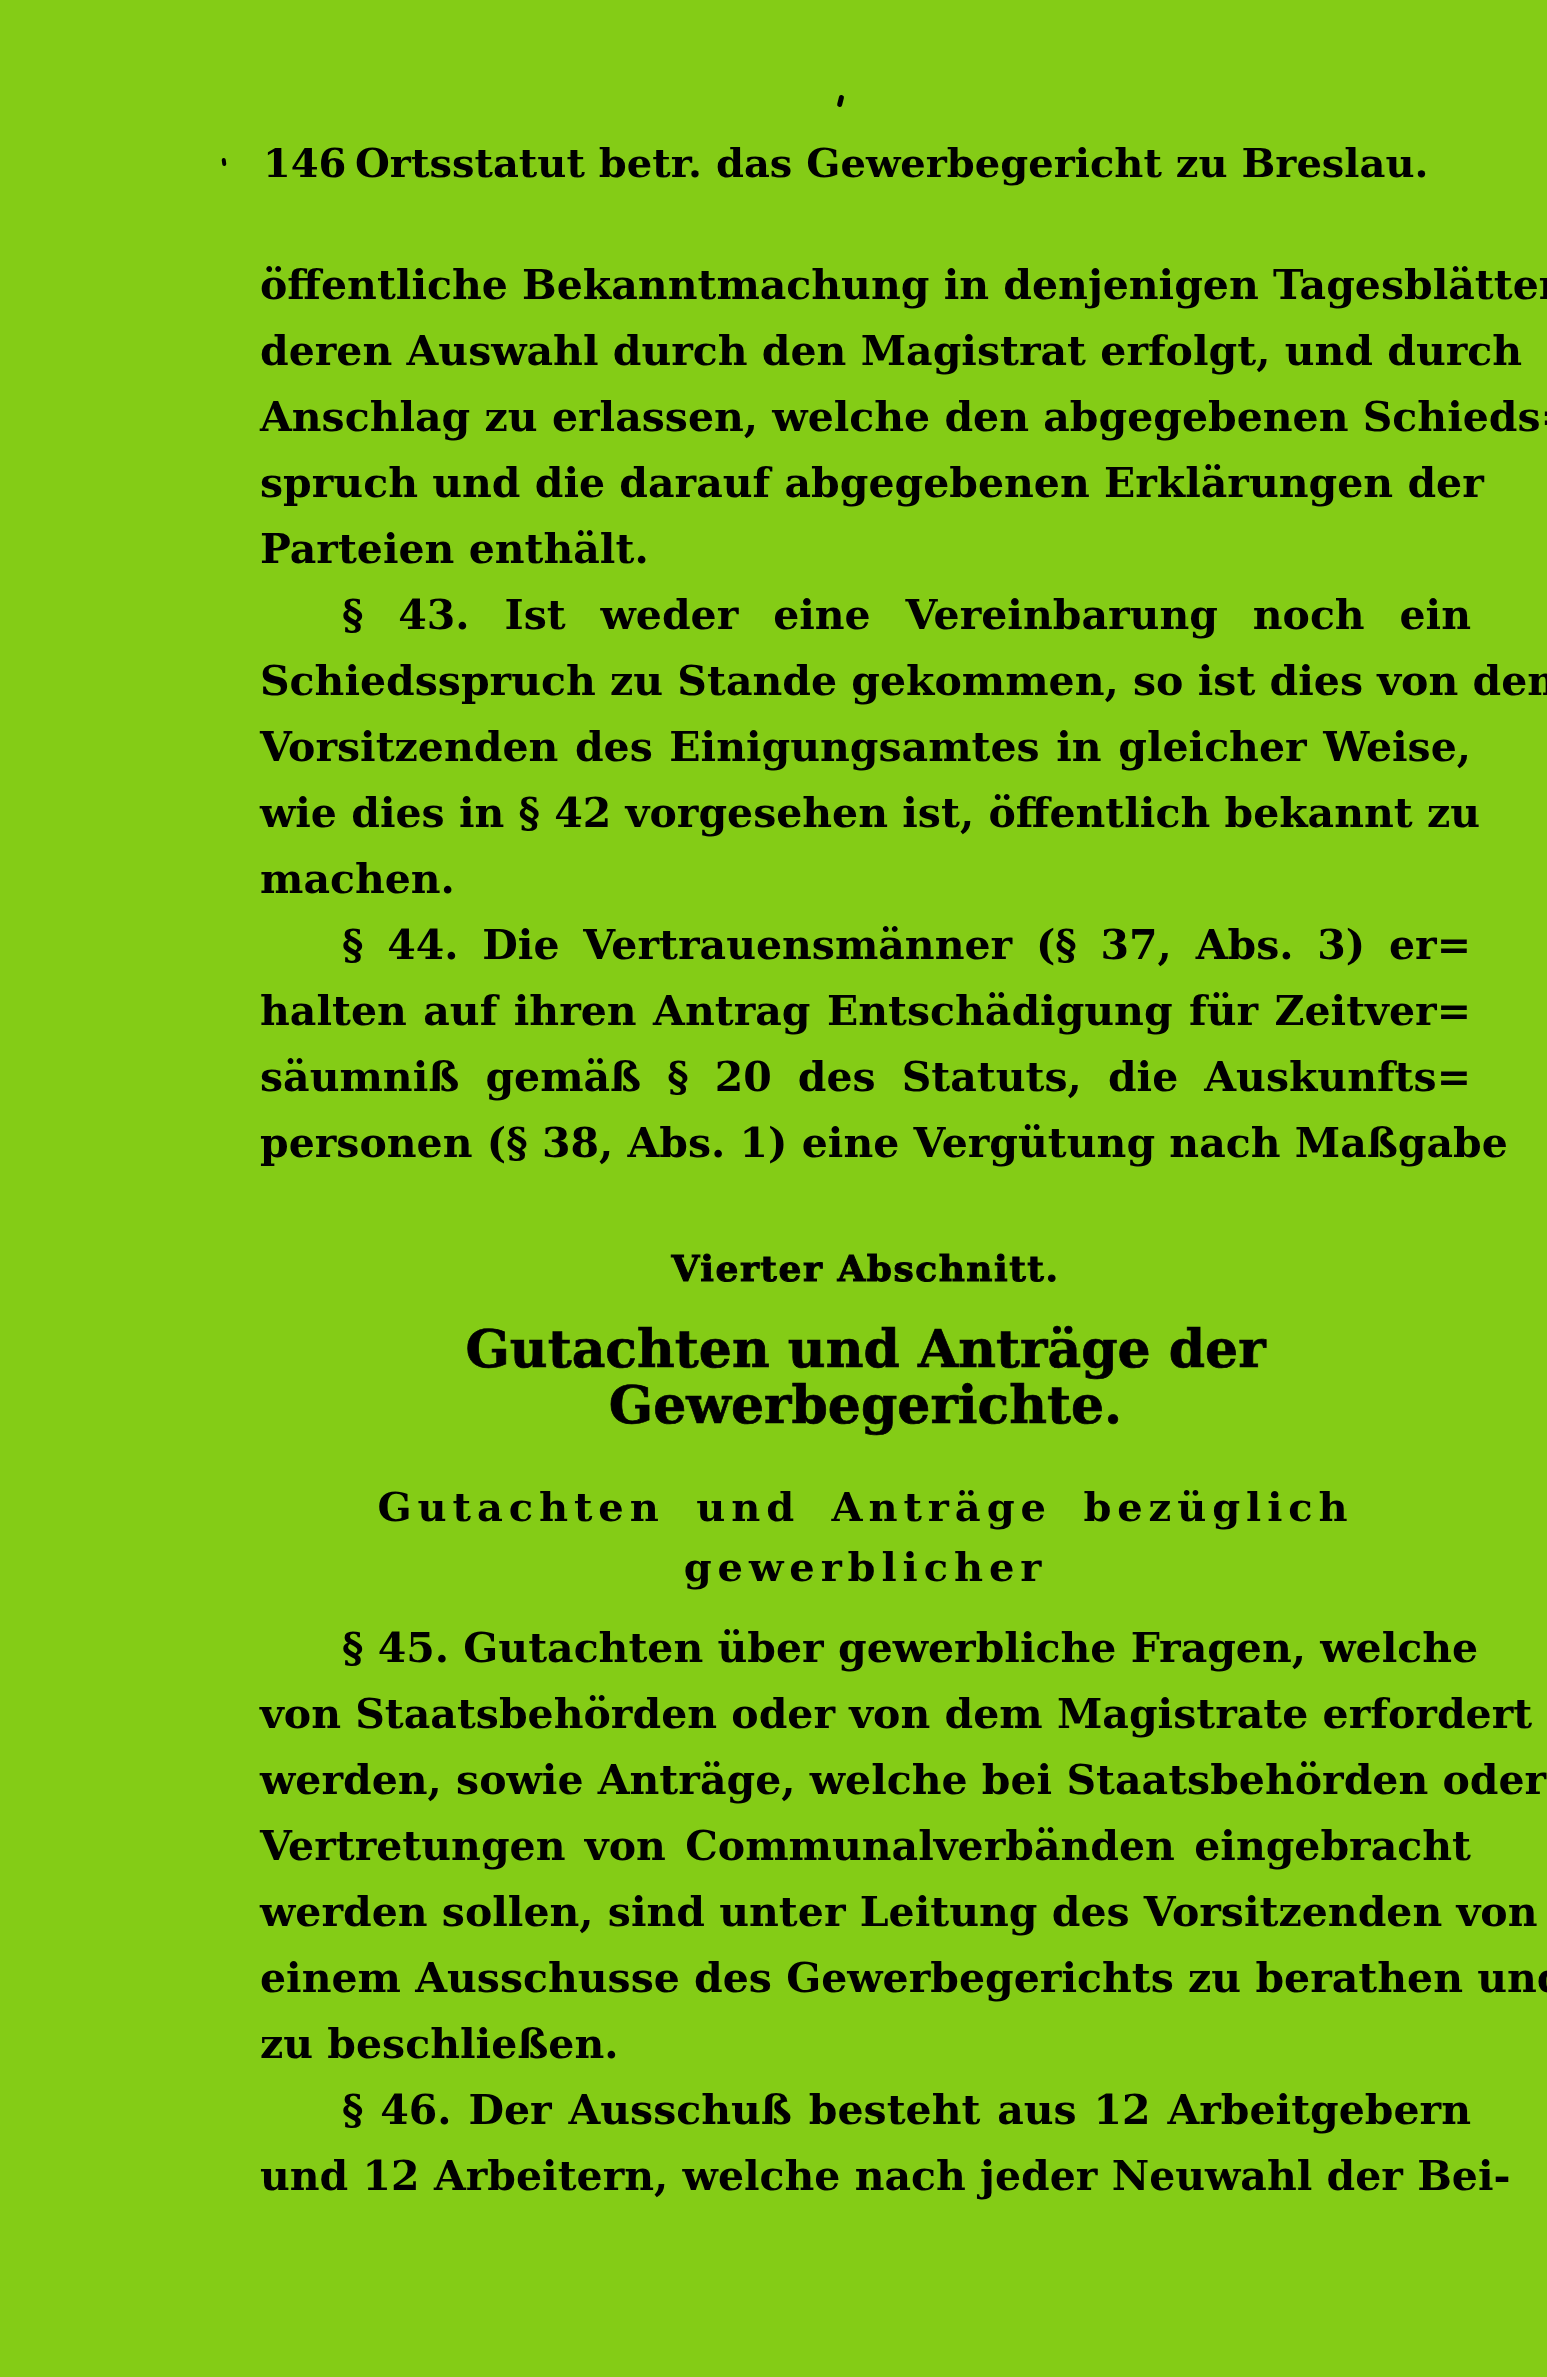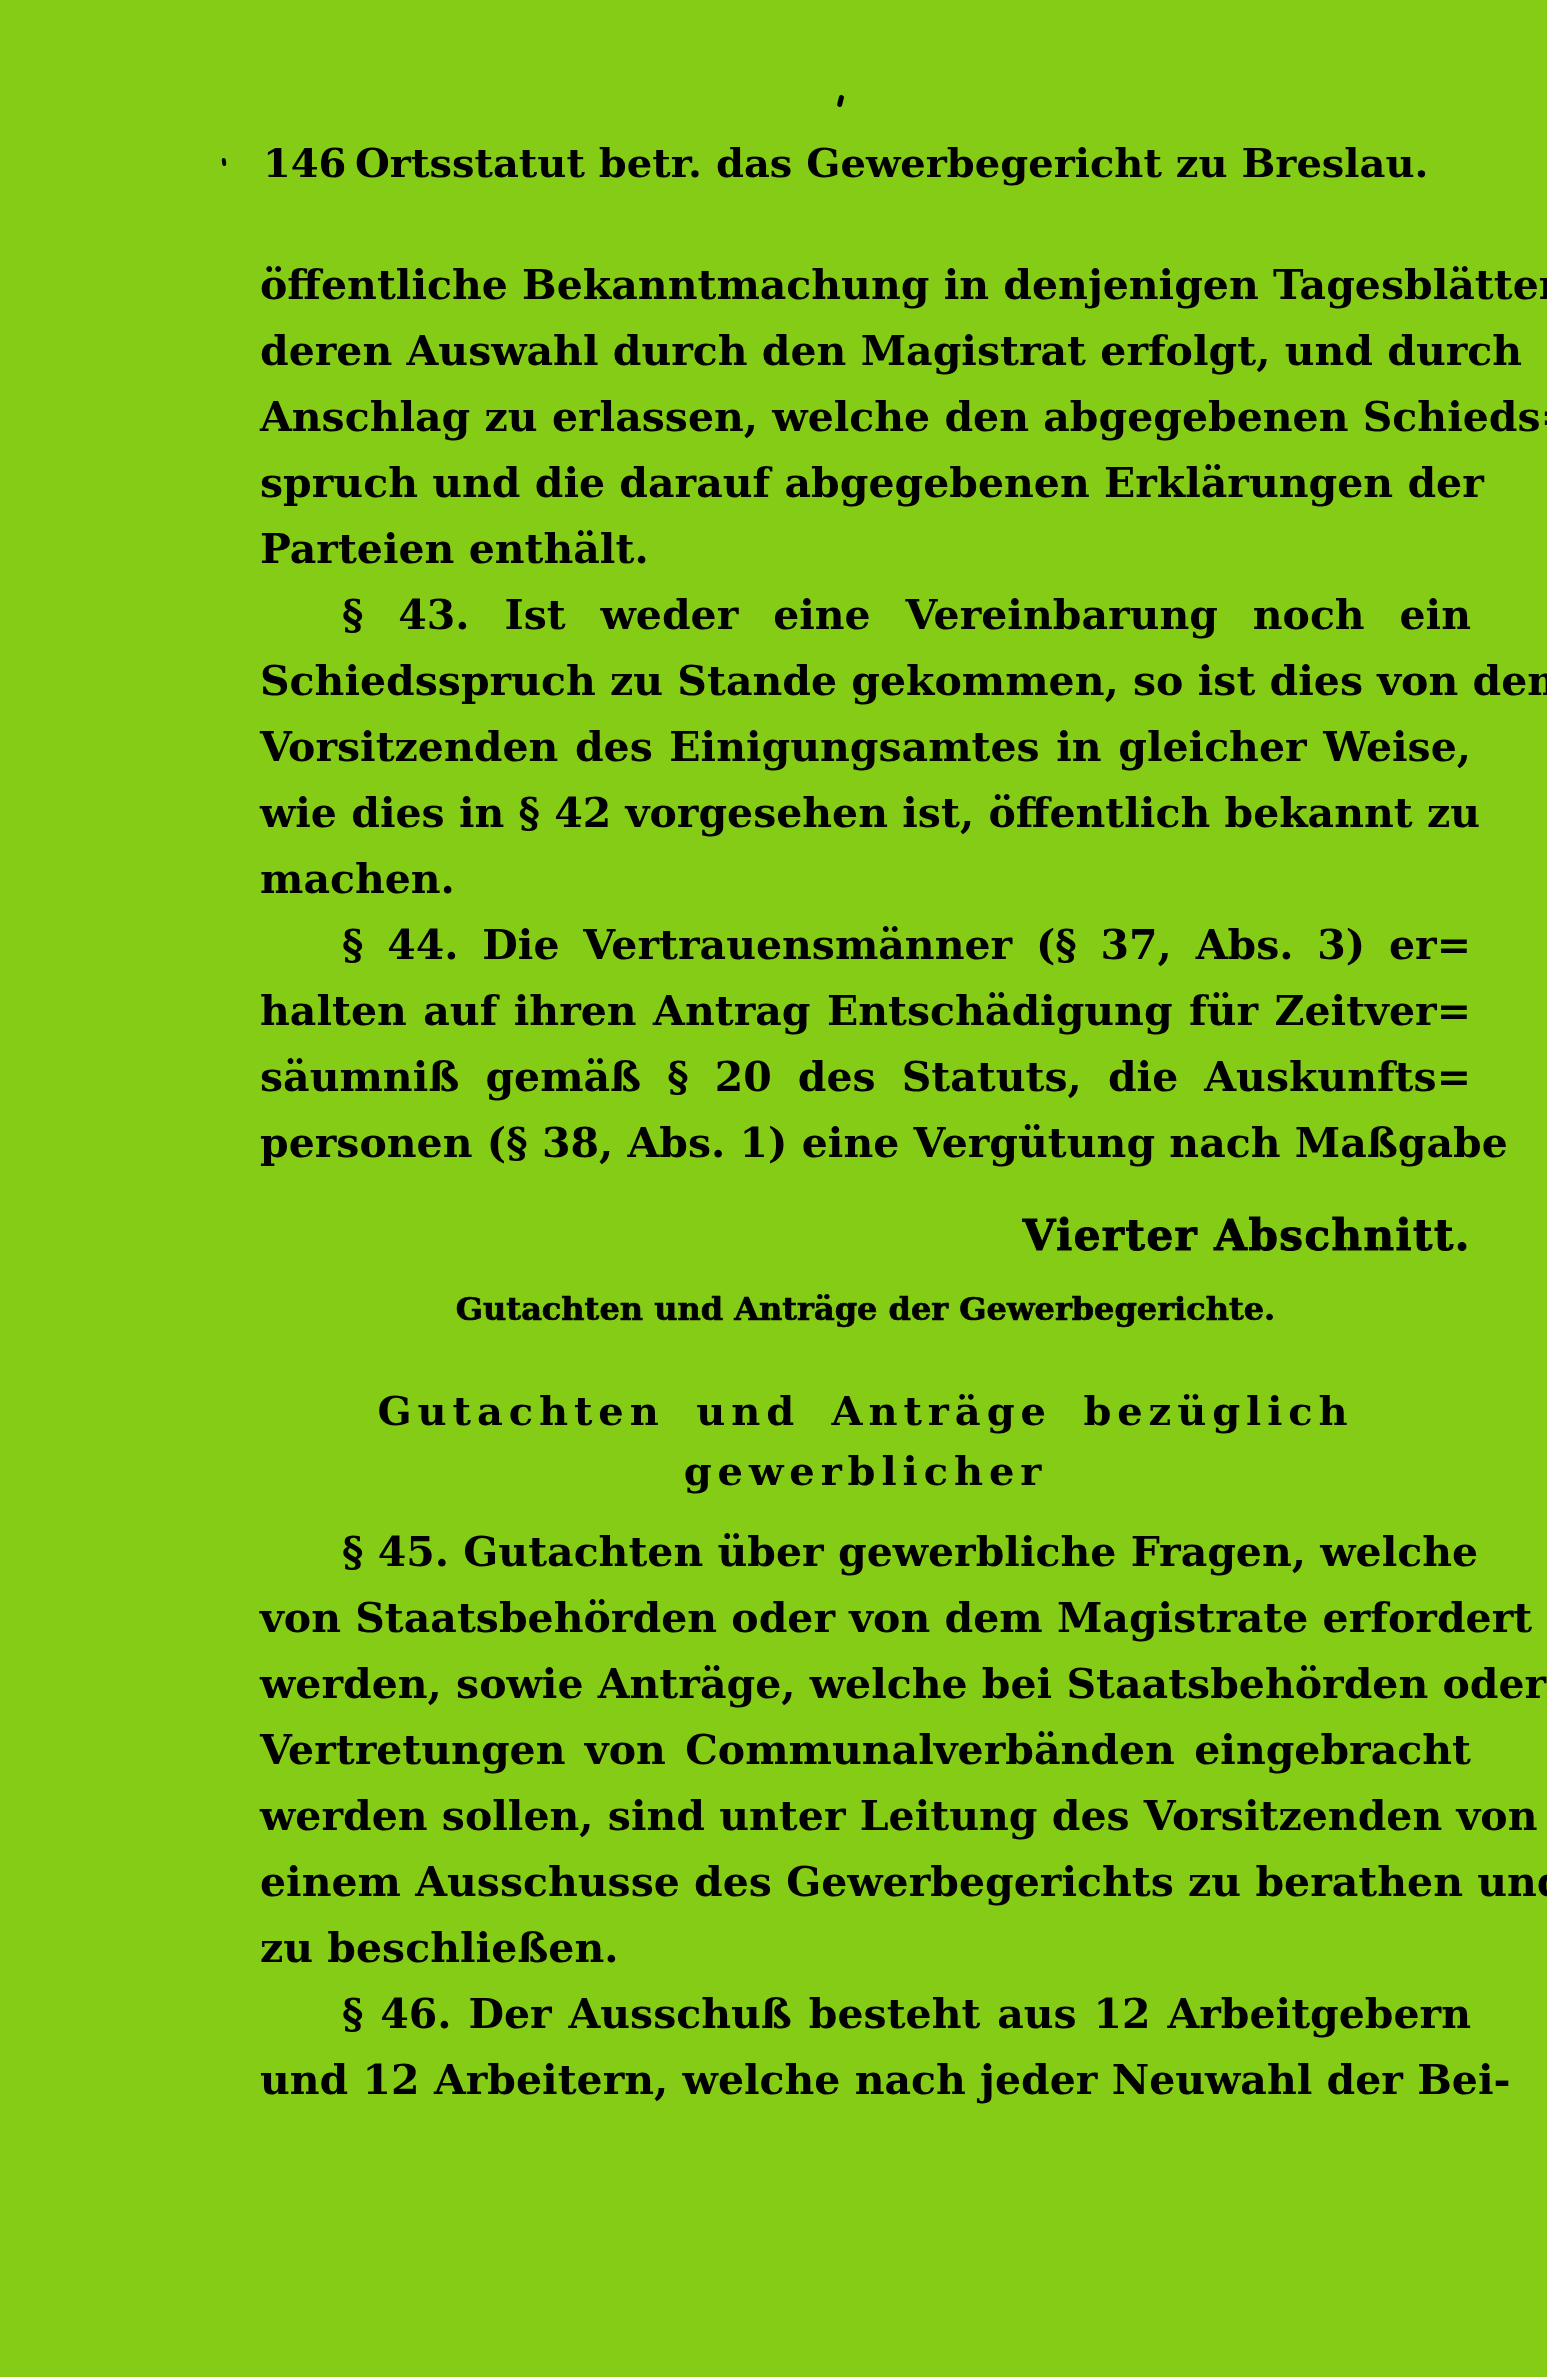--- a/index.html
+++ b/index.html
@@ -32,30 +32,30 @@
   }
   .line {
     line-height: 66px;
     text-align: justify;
     text-align-last: justify;
     white-space: nowrap;
   }
   .line.last { text-align: center; text-align-last: left; }
   .line.indent { padding-left: 82px; }
   .h-abschnitt {
-    margin-top: 28px;
-    font-size: 42px;
+    margin-top: 60px;
+    font-size: 36px;
     line-height: 64px;
-    text-align: right;
+    text-align: center;
     letter-spacing: 1.5px;
     -webkit-text-stroke: 1px #000;
   }
   .h-sub {
-    margin-top: 13px;
-    font-size: 32px;
+    margin-top: 21px;
+    font-size: 52px;
     line-height: 56px;
     text-align: center;
     -webkit-text-stroke: 0.7px #000;
   }
   .h-topic1 {
     margin-top: 44px;
     font-size: 40px;
     line-height: 60px;
     text-align: center;
     letter-spacing: 5.9px;

